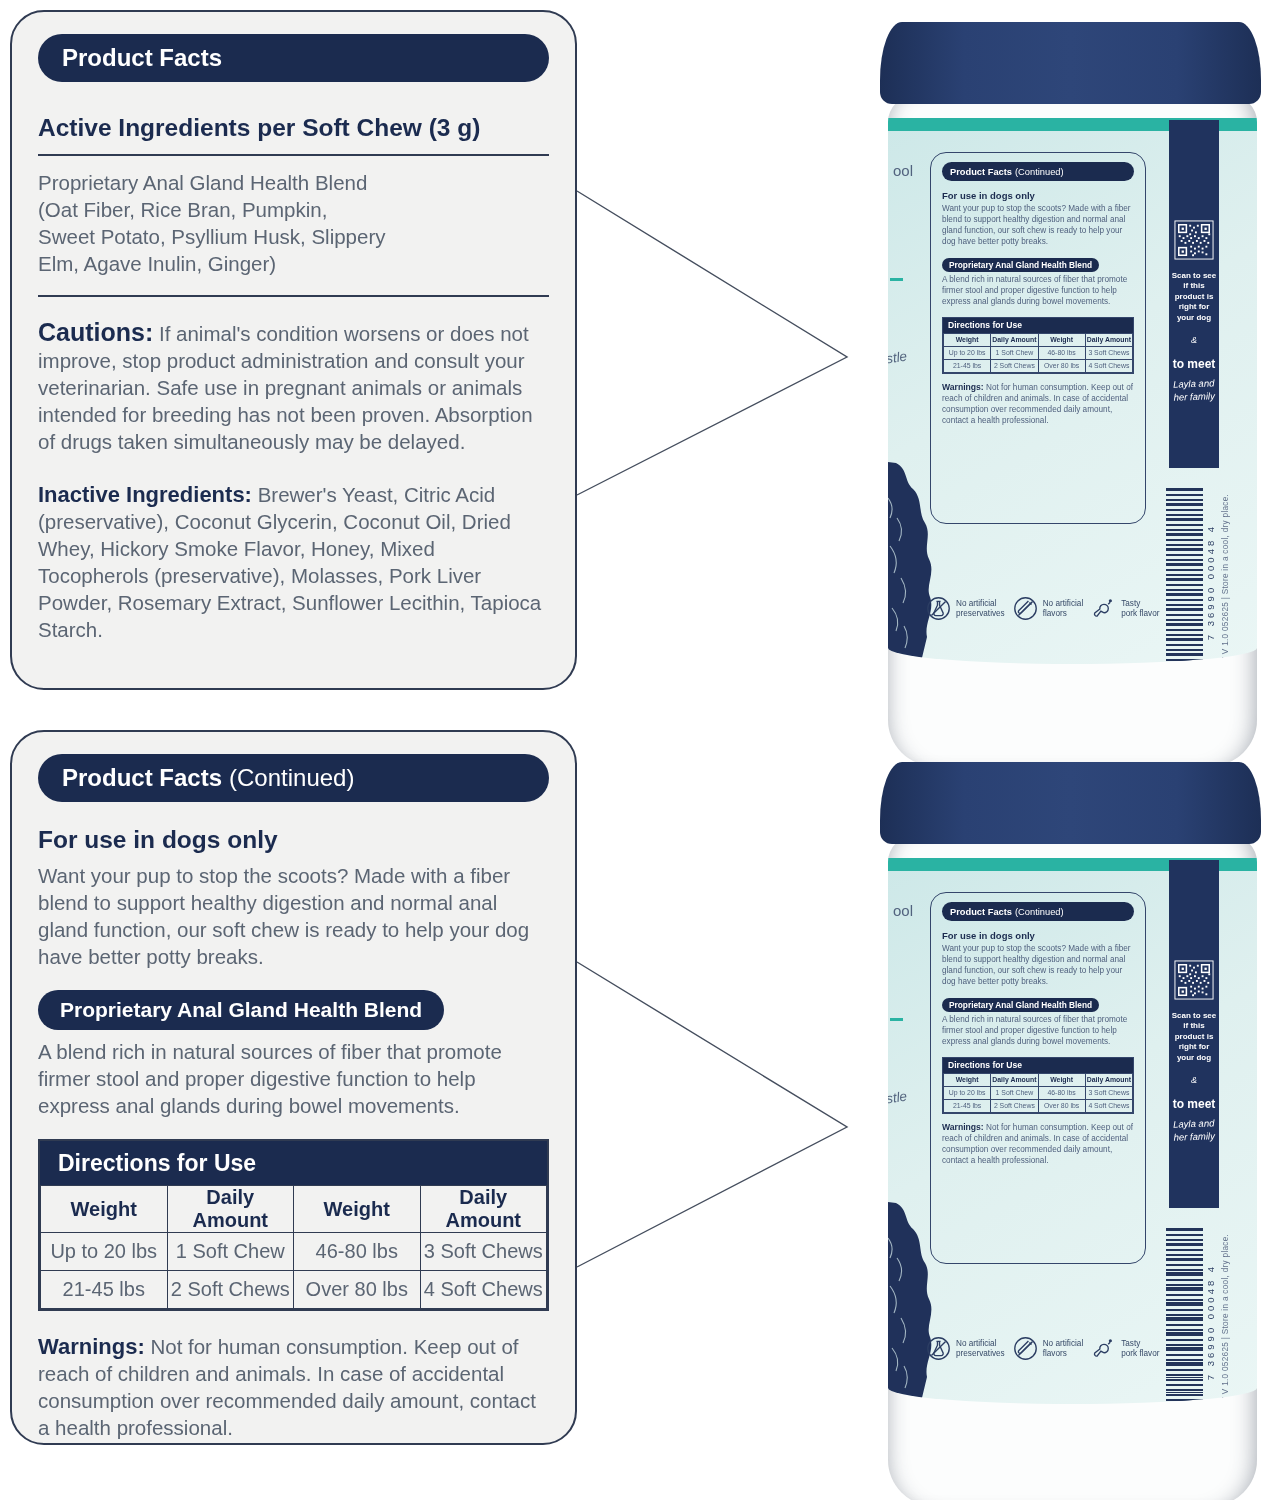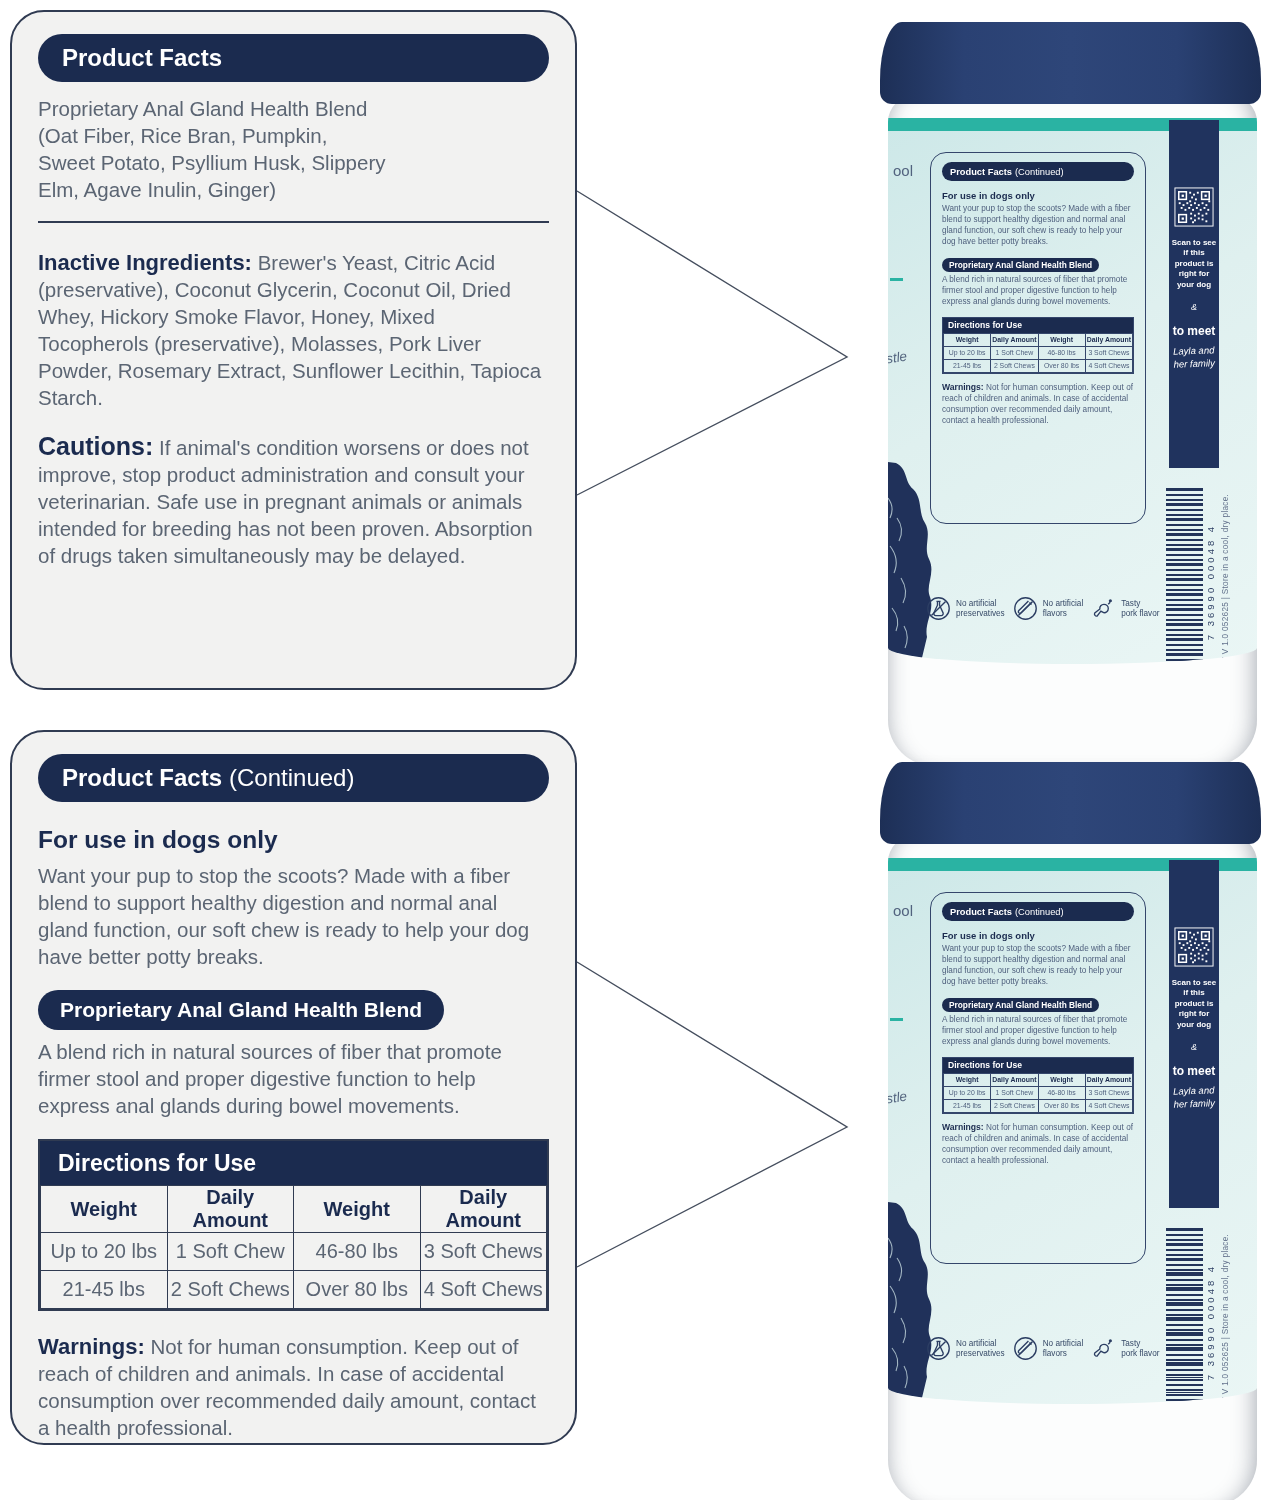--- a/index.html
+++ b/index.html
@@ -72,21 +72,21 @@
   .p-table-head{background:#1b2b4f;color:#fff;font-size:8.6px;font-weight:bold;height:15px;
                 display:flex;align-items:center;padding:0 5px;}
   .p-table table{width:100%;border-collapse:collapse;table-layout:fixed;}
   .p-table td,.p-table th{border:.8px solid #34466b;font-size:6.9px;color:#4e5f7d;
                 text-align:center;height:13px;font-weight:normal;padding:0;}
   .p-table tr.hd th{color:#1b2b4f;font-weight:bold;}
   .panel .warn{margin-top:8px;}
   .panel strong{color:#1b2b4f;font-size:8.6px;}
 
   .stripe{position:absolute;left:281px;top:2px;width:50px;height:348px;background:#20335e;
-          display:flex;flex-direction:column;align-items:center;padding-top:67px;}
+          display:flex;flex-direction:column;align-items:center;padding-top:100px;}
   .qr{width:40px;height:40px;}
   .scan{color:#fff;font-size:8px;font-weight:bold;text-align:center;line-height:1.3;
         margin-top:11px;width:46px;}
   .amp{color:#fff;font-size:9px;font-style:italic;margin-top:12px;}
   .tomeet{color:#fff;font-size:12px;font-weight:bold;margin-top:12px;}
   .family{color:#fff;font-size:9.5px;font-style:italic;text-align:center;line-height:1.35;
           margin-top:7px;width:46px;transform:rotate(-2deg);}
 
   .barcode-wrap{position:absolute;left:278px;top:366px;width:52px;height:196px;}
   .barcode{width:196px;height:52px;transform:translateY(196px) rotate(-90deg);
@@ -106,26 +106,27 @@
 </style>
 </head>
 <body>
 
 <div class="page">
 
   <section class="card card1">
     <div class="pill">
       <span>Product Facts</span>
     </div>
+    <h2 class="underlined">Active Ingredients per Soft Chew (3 g)</h2>
     <p class="body preline actives">Proprietary Anal Gland Health Blend
 (Oat Fiber, Rice Bran, Pumpkin,
 Sweet Potato, Psyllium Husk, Slippery
 Elm, Agave Inulin, Ginger)</p>
+    <p class="body mt22"><strong class="big">Cautions:</strong><span> If animal's condition worsens or does not improve, stop product administration and consult your veterinarian. Safe use in pregnant animals or animals intended for breeding has not been proven. Absorption of drugs taken simultaneously may be delayed.</span></p>
     <p class="body mt26"><strong>Inactive Ingredients:</strong><span> Brewer's Yeast, Citric Acid (preservative), Coconut Glycerin, Coconut Oil, Dried Whey, Hickory Smoke Flavor, Honey, Mixed Tocopherols (preservative), Molasses, Pork Liver Powder, Rosemary Extract, Sunflower Lecithin, Tapioca Starch.</span></p>
-    <p class="body mt22"><strong class="big">Cautions:</strong><span> If animal's condition worsens or does not improve, stop product administration and consult your veterinarian. Safe use in pregnant animals or animals intended for breeding has not been proven. Absorption of drugs taken simultaneously may be delayed.</span></p>
   </section>
 
   <section class="card card2">
     <div class="pill">
       <span>Product Facts</span>
       <span class="reg">(Continued)</span>
     </div>
     <h2>For use in dogs only</h2>
     <p class="body">Want your pup to stop the scoots? Made with a fiber blend to support healthy digestion and normal anal gland function, our soft chew is ready to help your dog have better potty breaks.</p>
     <div class="pill small">Proprietary Anal Gland Health Blend</div>

